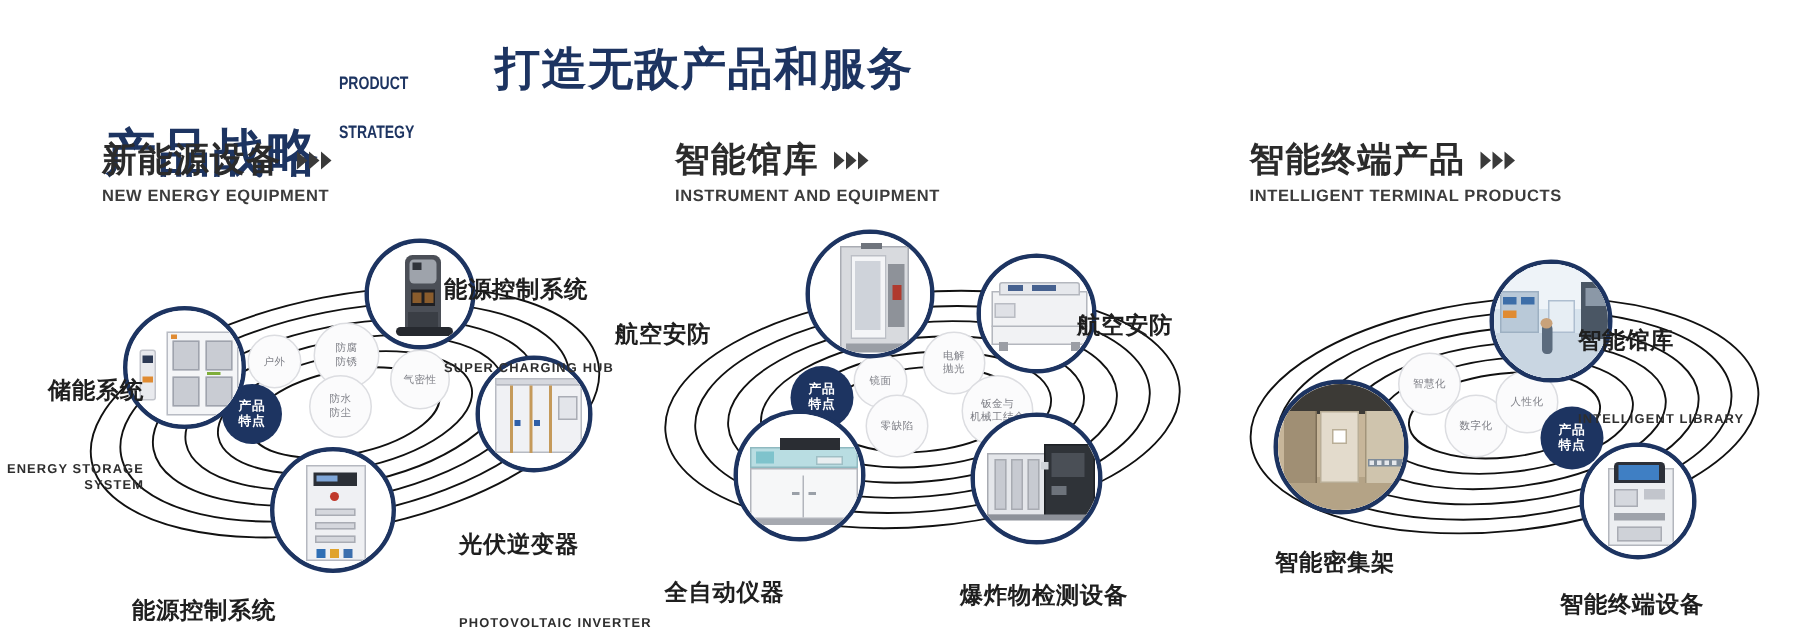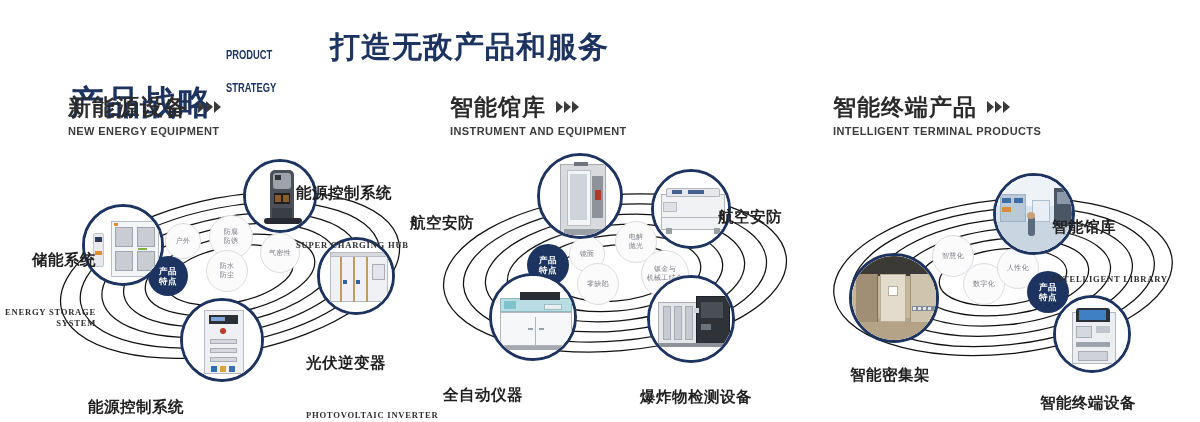--- a/index.html
+++ b/index.html
@@ -69,21 +69,21 @@
     letter-spacing:.5px;font-family:"DejaVu Sans",sans-serif;
   }
 
   .lab{position:absolute;white-space:pre;}
   .lab .cn{
     font-size:15.5px;font-weight:bold;color:#1f1f1f;letter-spacing:.5px;
     line-height:18px;font-family:"DejaVu Sans",sans-serif;
   }
   .lab .en{
     font-size:8.6px;font-weight:bold;color:#2e2e2e;letter-spacing:.75px;
-    line-height:11px;margin-top:2px;font-family:Liberation Serif, serif;
+    line-height:11px;margin-top:2px;font-family:Liberation Sans, sans-serif;
   }
   .lab.r{text-align:right;}
   .lab.l{text-align:left;}
 
   
   .pic{position:absolute;inset:0;background:#ffffff;}
   .bx{position:absolute;box-sizing:border-box;}
 </style>
 </head>
 <body>

